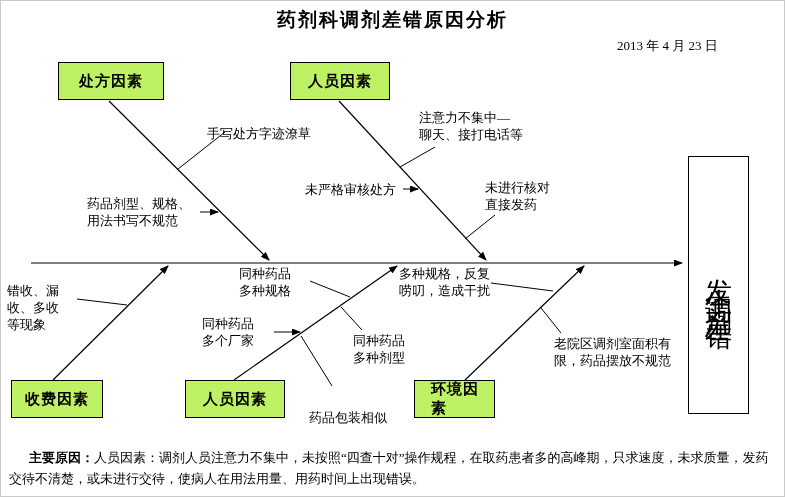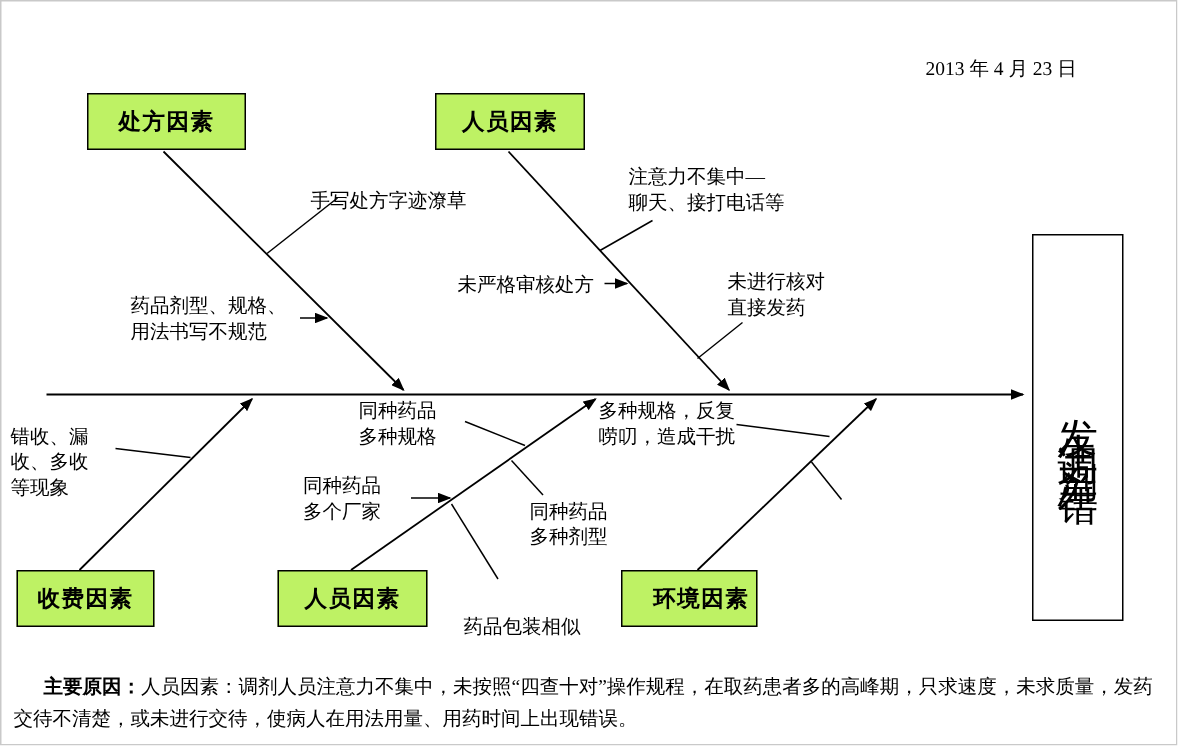--- a/index.html
+++ b/index.html
@@ -7,21 +7,21 @@
   body { font-family:"Liberation Serif","DejaVu Serif",serif; color:#000; }
   .page { position:relative; width:785px; height:497px; background:#fff; overflow:hidden; border:1px solid #c9c9c9; }
   svg.wires { position:absolute; left:0; top:0; width:785px; height:497px; }
   .title { position:absolute; top:6px; left:0; width:100%; text-align:center; font-size:19px; font-weight:bold; letter-spacing:2px; }
   .date { position:absolute; top:36px; left:616px; font-size:13px; }
   .cat { position:absolute; border:1px solid #000; background:#bef264; display:flex; align-items:center; justify-content:center; font-weight:bold; font-size:15px; letter-spacing:1px; }
   .cat-prescription { left:57px;  top:61px;  width:106px; height:38px; }
   .cat-personnel    { left:289px; top:61px;  width:100px; height:38px; }
   .cat-charging     { left:10px;  top:379px; width:92px;  height:38px; }
   .cat-drug         { left:184px; top:379px; width:100px; height:38px; }
-  .cat-environment  { left:413px; top:379px; width:91px;  height:38px;padding-left:16px; }
+  .cat-environment  { left:413px; top:379px; width:81px;  height:38px;padding-left:16px; }
   .label { position:absolute; font-size:13px; line-height:17px; white-space:pre-line; }
   .lbl-handwriting        { left:206px; top:124px; }
   .lbl-writing            { left:86px;  top:194px; }
   .lbl-inattention        { left:418px; top:108px; }
   .lbl-no-review          { left:304px; top:180px; }
   .lbl-no-check           { left:484px; top:178px; }
   .lbl-charge-errors      { left:6px;   top:281px; }
   .lbl-same-specs         { left:238px; top:264px; }
   .lbl-same-makers        { left:201px; top:314px; }
   .lbl-same-forms         { left:352px; top:331px; }
@@ -60,20 +60,21 @@
     <line x1="494" y1="214" x2="464" y2="238" stroke="#000" stroke-width="1"></line>
     <line x1="76" y1="298" x2="126" y2="304" stroke="#000" stroke-width="1"></line>
     <line x1="309" y1="280" x2="349" y2="296" stroke="#000" stroke-width="1"></line>
     <line x1="273" y1="331" x2="299" y2="331" stroke="#000" stroke-width="1" marker-end="url(#arrow)"></line>
     <line x1="361" y1="329" x2="340" y2="306" stroke="#000" stroke-width="1"></line>
     <line x1="331" y1="385" x2="300" y2="335" stroke="#000" stroke-width="1"></line>
     <line x1="490" y1="282" x2="552" y2="290" stroke="#000" stroke-width="1"></line>
     <line x1="560" y1="332" x2="540" y2="307" stroke="#000" stroke-width="1"></line>
   </svg>
 
+  <div class="title">药剂科调剂差错原因分析</div>
   <div class="date">2013 年 4 月 23 日</div>
 
   <div class="cat cat-prescription">
     <span>处方因素</span>
   </div>
   <div class="cat cat-charging">
     <span>收费因素</span>
   </div>
   <div class="cat cat-personnel">
     <span>人员因素</span>
@@ -98,20 +99,22 @@
 等现象</div>
   <div class="label lbl-same-specs">同种药品
 多种规格</div>
   <div class="label lbl-same-makers">同种药品
 多个厂家</div>
   <div class="label lbl-same-forms">同种药品
 多种剂型</div>
   <div class="label lbl-packaging">药品包装相似</div>
   <div class="label lbl-patients">多种规格，反复
 唠叨，造成干扰</div>
+  <div class="label lbl-space">老院区调剂室面积有
+限，药品摆放不规范</div>
 
   <div class="effect">
     <span>发生调剂差错</span>
   </div>
 
   <div class="footer">
     <b>主要原因：</b><span>人员因素：调剂人员注意力不集中，未按照“四查十对”操作规程，在取药患者多的高峰期，只求速度，未求质量，发药交待不清楚，或未进行交待，使病人在用法用量、用药时间上出现错误。</span>
   </div>
 
 </div>

